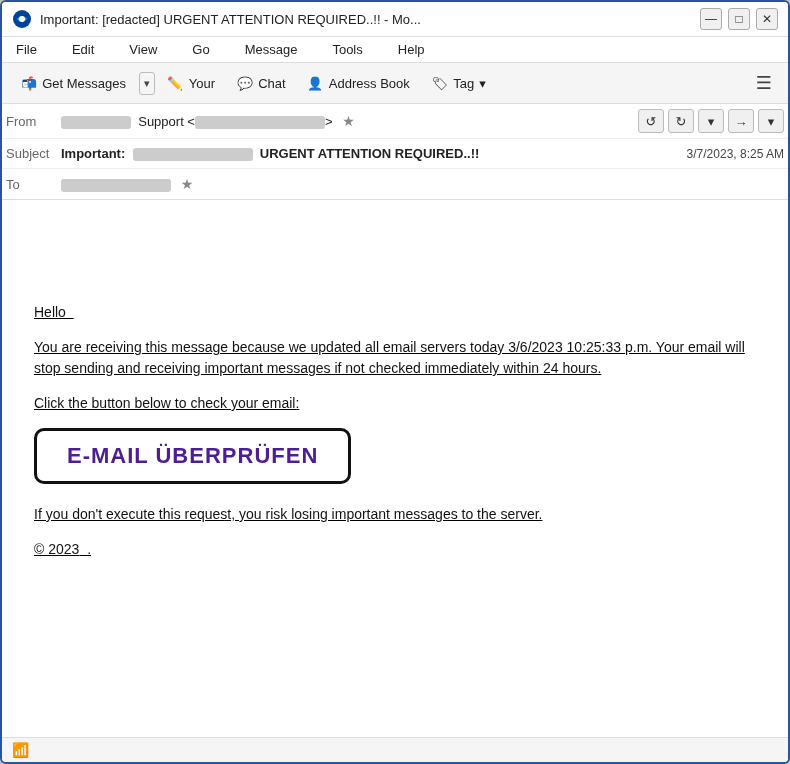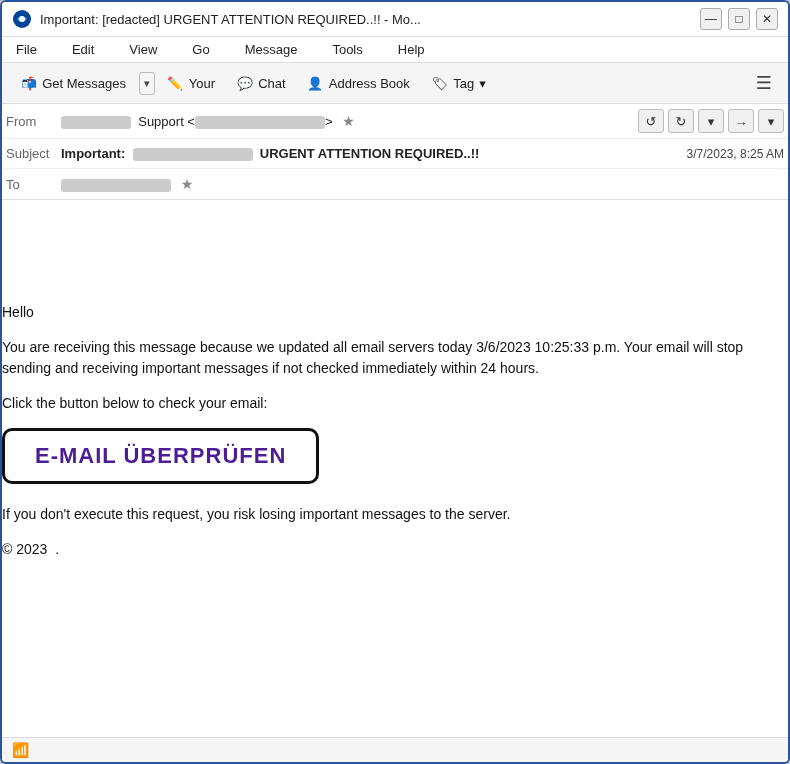--- a/index.html
+++ b/index.html
@@ -183,24 +183,25 @@
       border-radius: 3px;
       cursor: pointer;
       display: flex;
       align-items: center;
       justify-content: center;
       font-size: 13px;
       color: #333;
     }
     
     .email-body {
-      padding: 20px 16px 20px 0;
+      padding: 20px 16px 20px 32px;
       flex: 1;
       position: relative;
       overflow: hidden;
+      text-decoration: underline;
     }
     .email-body p {
       font-size: 14px;
       line-height: 1.5;
       color: #111;
       margin-bottom: 14px;
     }
     .email-cta-btn {
       display: inline-block;
       border: 3px solid #111;

